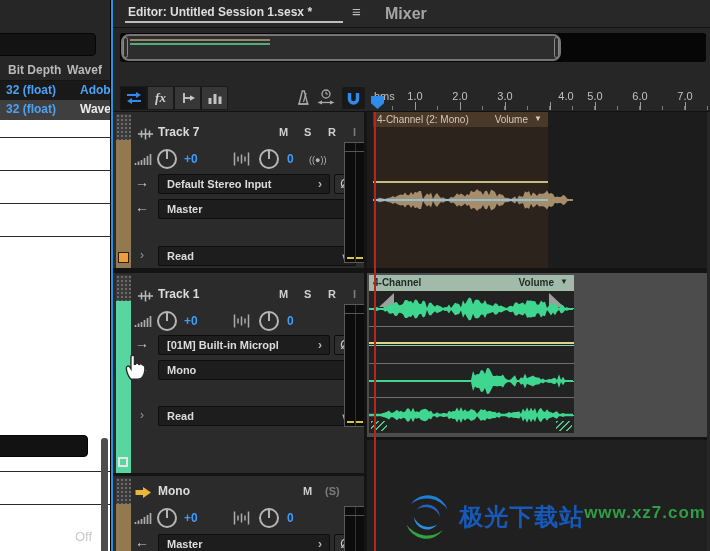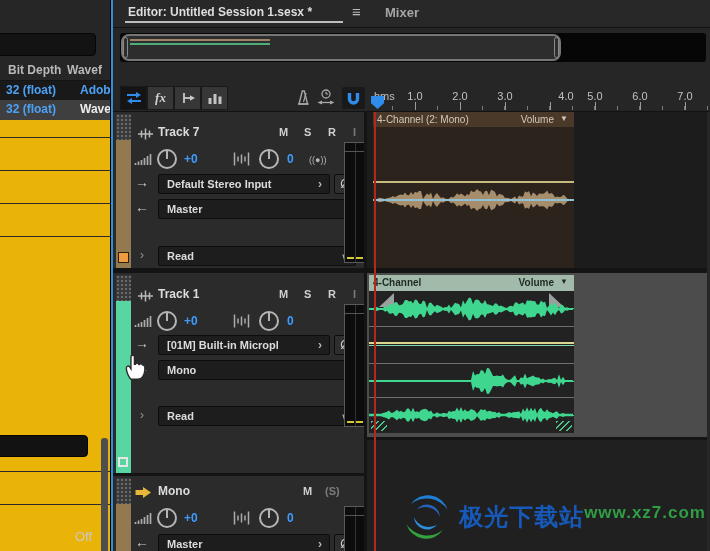--- a/index.html
+++ b/index.html
@@ -3,21 +3,21 @@
 <meta charset="utf-8">
 <style>
   * { margin:0; padding:0; box-sizing:border-box; }
   html,body { background:#000; }
   body { font-family:"Liberation Sans", sans-serif; }
   #app { position:relative; width:710px; height:551px; background:#000; overflow:hidden; color:#ccc; }
 
   
   .left-panel { position:absolute; left:0; top:0; width:110px; height:551px; background:#262626; overflow:hidden; }
   .lp-search { position:absolute; top:33px; left:-8px; width:104px; height:23px; background:#131313; border:1px solid #060606; border-radius:4px; }
-  .lp-list { position:absolute; top:59px; left:0; right:0; bottom:0; background:#eab308; }
+  .lp-list { position:absolute; top:59px; left:0; right:0; bottom:0; background:#ffffff; }
   .lp-header { position:absolute; top:0; left:0; right:0; height:22px; background:#262626; border-bottom:1px solid #141414; }
   .lp-header span { position:absolute; top:4px; font-size:12px; font-weight:700; color:#b9b9b9; }
   .lp-col1 { left:8px; } .lp-col2 { left:67px; }
   .lp-row { position:absolute; left:0; right:0; height:19px; font-size:12px; font-weight:700; }
   .lp-row span { position:absolute; top:2px; white-space:nowrap; }
   .lp-row .c1 { left:6px; color:#4da1f5; }
   .lp-row .c2 { left:80px; color:#4da1f5; }
   .lp-row1 { top:22px; background:#191919; }
   .lp-row2 { top:41px; height:20px; background:#3f3f3f; }
   .lp-row2 .c2 { color:#ececec; }
@@ -28,21 +28,21 @@
 
   .blue-divider { position:absolute; left:111px; top:0; width:2px; height:551px; background:#2e8fe0; }
 
   
   .editor { position:absolute; left:113px; top:0; width:597px; height:551px; background:#262626; }
 
   .tabbar { position:absolute; top:0; left:0; right:0; height:28px; background:#282828; border-bottom:1px solid #141414; }
   .tab-editor { position:absolute; left:15px; top:5px; font-size:12px; font-weight:700; color:#dedede; }
   .tab-underline { position:absolute; left:12px; top:21px; width:218px; height:2px; background:#bdbdbd; }
   .panel-menu { position:absolute; left:239px; top:3px; font-size:15px; color:#bdbdbd; }
-  .tab-mixer { position:absolute; left:272px; top:5px; font-size:13px; font-weight:700; color:#a6a6a6; }
+  .tab-mixer { position:absolute; left:272px; top:5px; font-size:16px; font-weight:700; color:#a6a6a6; }
 
   
   .nav-band { position:absolute; top:28px; left:0; right:0; height:56px; background:#262626; }
   .nav-track { position:absolute; top:5px; left:7px; right:4px; height:29px; background:#060606; border-radius:3px; }
   .nav-handle { position:absolute; left:1px; top:1px; width:440px; height:27px; background:#2d2d2d; border:2px solid #767676; border-radius:8px; }
   .nav-grip { position:absolute; top:1px; bottom:1px; width:5px; border-radius:4px; background:#2d2d2d; border:1.5px solid #8a8a8a; }
   .nav-grip.l { left:0px; } .nav-grip.r { right:0px; }
   .nav-mini1 { position:absolute; left:7px; top:3px; width:140px; height:2px; background:#9b8468; }
   .nav-mini2 { position:absolute; left:7px; top:7px; width:140px; height:2px; background:#4fae7c; }
 
@@ -103,21 +103,21 @@
   .meter::before { content:""; position:absolute; left:50%; top:0; bottom:0; width:1px; background:#333; }
   .meter::after { content:""; position:absolute; left:0; right:0; top:8px; height:1px; background:#555; }
   .mdash { position:absolute; bottom:3px; width:7px; height:2px; background:#d6c73e; }
   .mdash.l { left:2px; } .mdash.r { right:2px; }
 
   .icon-abs { position:absolute; }
 
   
   .clip-playhead { position:absolute; left:7px; top:0; height:439px; width:2px; background:#b5271d; z-index:6; }
   .clip { position:absolute; z-index:2; }
-  .clip1 { left:6px; top:0; width:201px; height:156px; background:#2b231c; }
+  .clip1 { left:6px; top:0; width:175px; height:156px; background:#2b231c; }
   .clip1-head { position:absolute; top:0; left:0; right:0; height:15px; background:#4a3829; font-size:10px; color:#d3c9ba; }
   .clip2 { left:2px; top:2px; width:205px; height:158px; background:#222222; }
   .clip2-head { position:absolute; top:0; left:0; right:0; height:16px; background:#a2baa9; font-size:10px; font-weight:700; color:#1f2b24; }
   .clip-title { position:absolute; left:4px; top:2px; white-space:nowrap; }
   .clip-env-label { position:absolute; right:20px; top:2px; }
   .clip-env-tri { position:absolute; right:6px; top:2px; font-size:8px; }
   .hline { position:absolute; left:0; right:0; }
   .wave { position:absolute; left:0; }
   .fade { position:absolute; width:0; height:0; border-bottom:14px solid #9aa09d; }
   .fade.l { border-left:15px solid transparent; }

